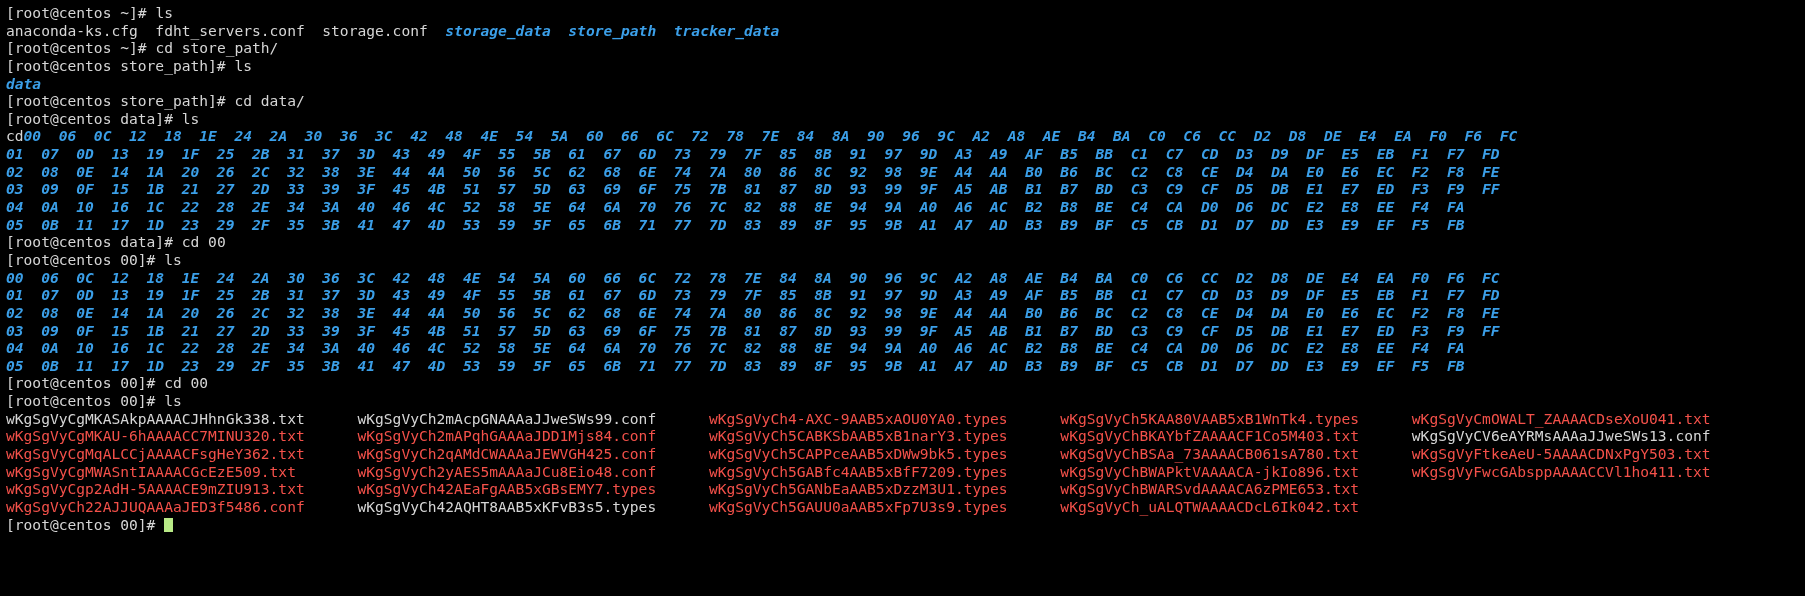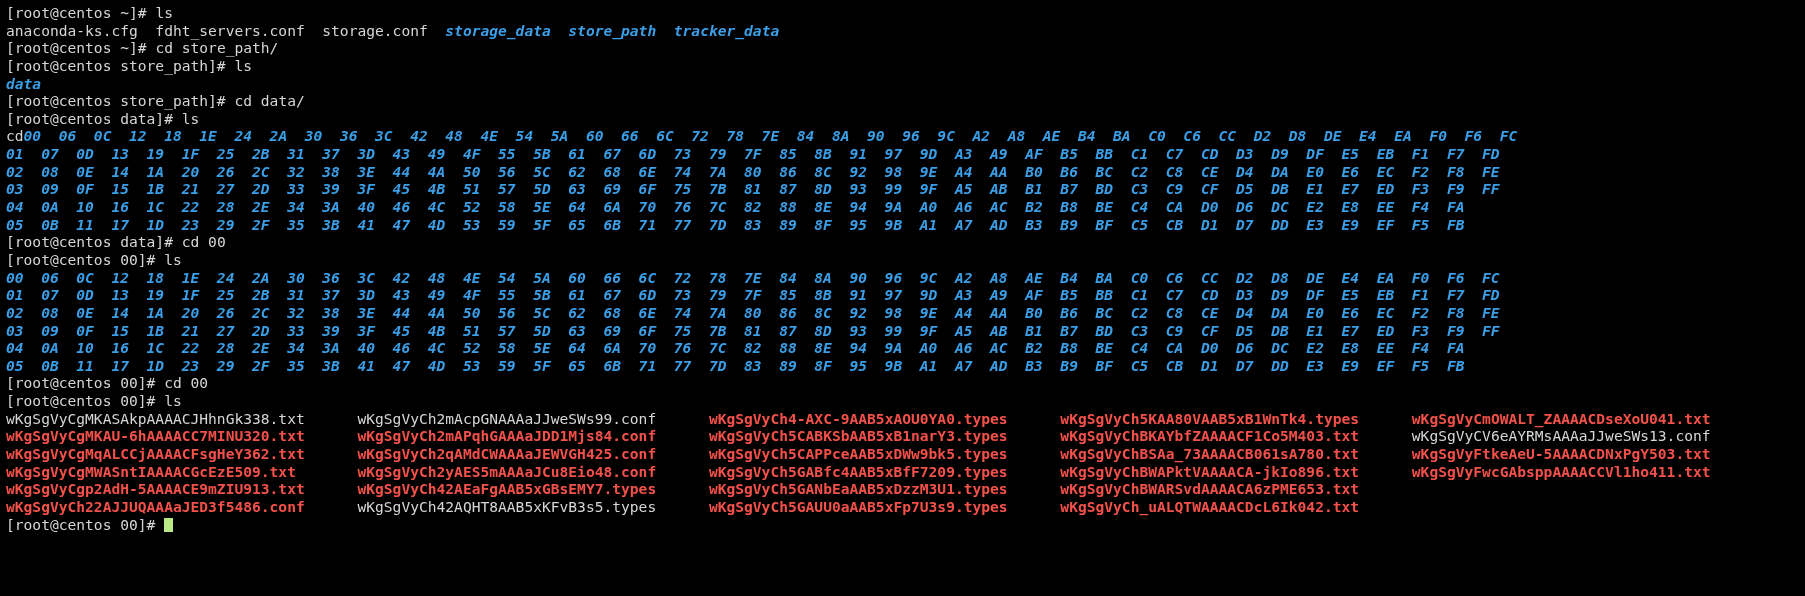--- a/index.html
+++ b/index.html
@@ -26,21 +26,21 @@
     color: #d6d6d6;
   }
   .line {
     white-space: pre;
     height: 17.65px;
     line-height: 17.65px;
     font-size: 14.6px;
   }
   .white { color: #d6d6d6; }
   .blue  { color: #3b9fe8; font-weight: bold; font-style: italic; }
-  .red   { color: #f4514a; font-weight: bold; }
+  .red   { color: #f4514a; font-weight: normal; }
   .cursor {
     display: inline-block;
     width: 8.6px;
     height: 14px;
     background: #b8e986;
     vertical-align: -2px;
   }
 </style>
 </head>
 <body>

